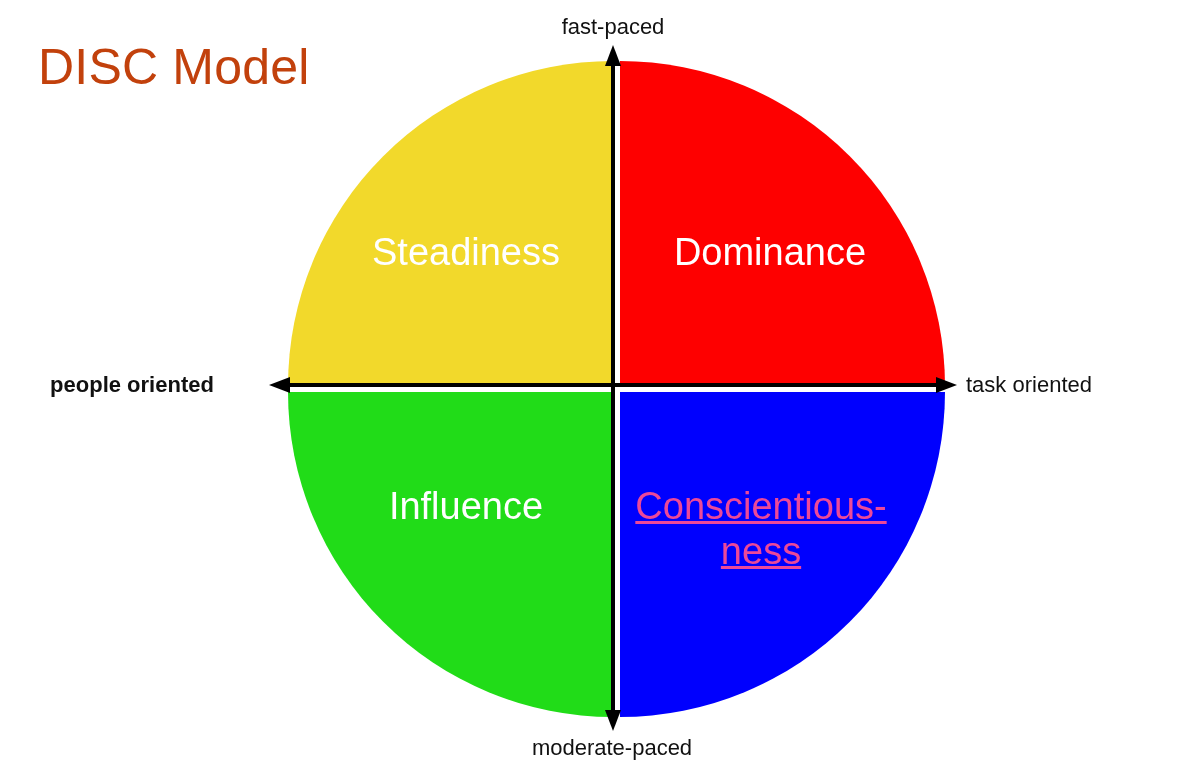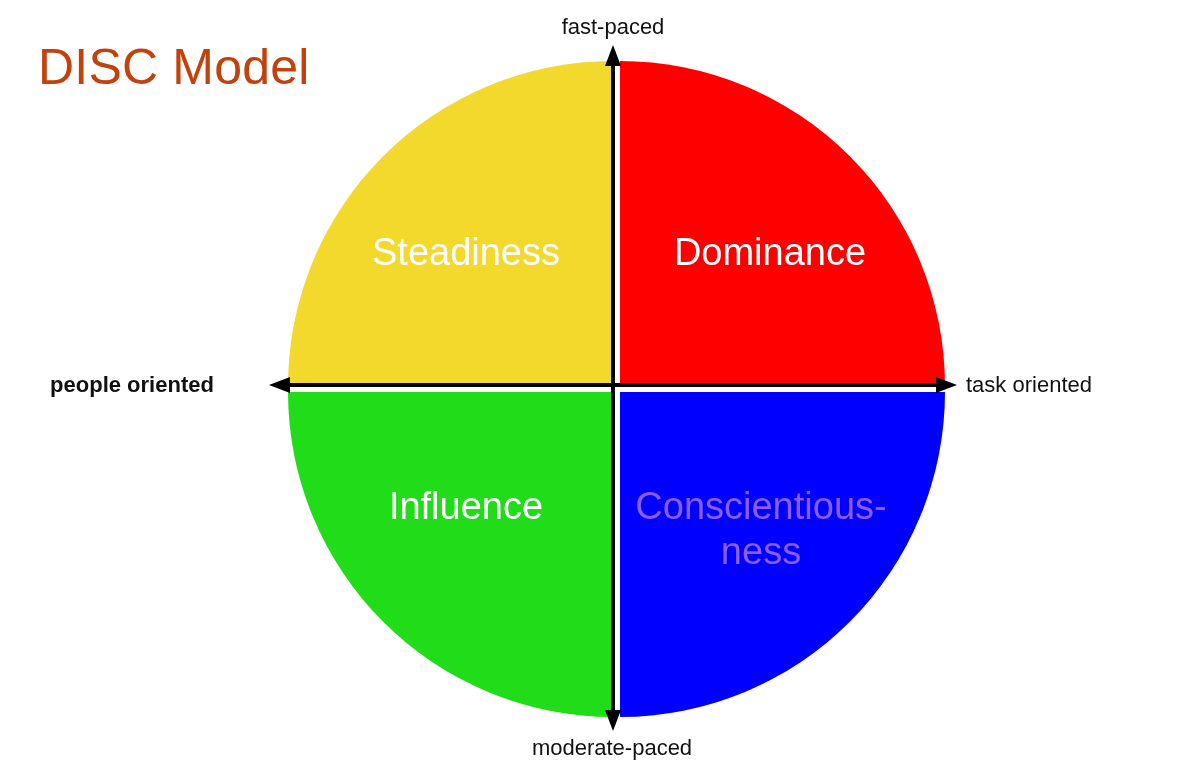--- a/index.html
+++ b/index.html
@@ -179,21 +179,21 @@
   <div class="wedge" id="wedge-steadiness">
     <div class="fill" style="background:#21DC18"></div>
   </div>
   <div class="wedge" id="wedge-conscientiousness">
     <div class="fill" style="background:#0000FE"></div>
   </div>
 
   <div class="quad-label" id="label-influence" style="color: rgb(255, 255, 255);">Steadiness</div>
   <div class="quad-label" id="label-dominance" style="color: rgb(255, 255, 255);">Dominance</div>
   <div class="quad-label" id="label-steadiness" style="color: rgb(255, 255, 255);">Influence</div>
-  <div class="quad-label" id="label-conscientiousness" style="color: #8b5cf6;">Conscientious-
+  <div class="quad-label" id="label-conscientiousness" style="color: #ec4899; text-decoration: underline;">Conscientious-
 ness</div>
 
   <svg id="axes" viewBox="0 0 1200 776">
 
     <line x1="613" y1="60" x2="613" y2="716" stroke="#000000" stroke-width="4"></line>
     <polygon points="613,45 605,66 621,66" fill="#000000"></polygon>
     <polygon points="613,731 605,710 621,710" fill="#000000"></polygon>
 
     <line x1="283" y1="385" x2="945" y2="385" stroke="#000000" stroke-width="4"></line>
     <polygon points="269,385 290,377 290,393" fill="#000000"></polygon>

